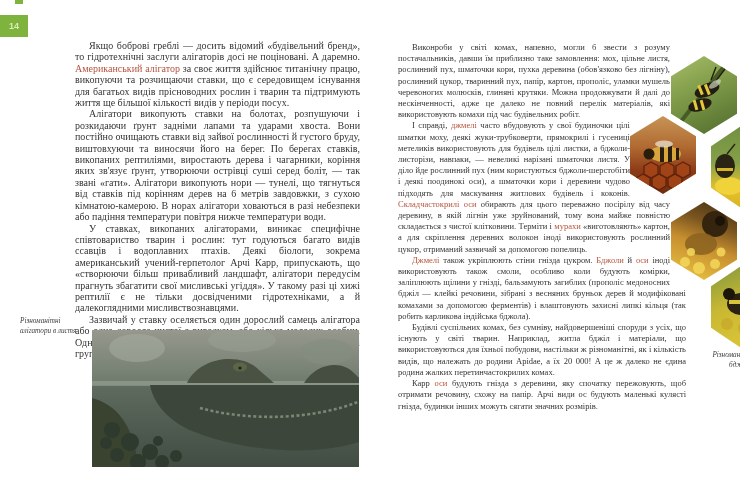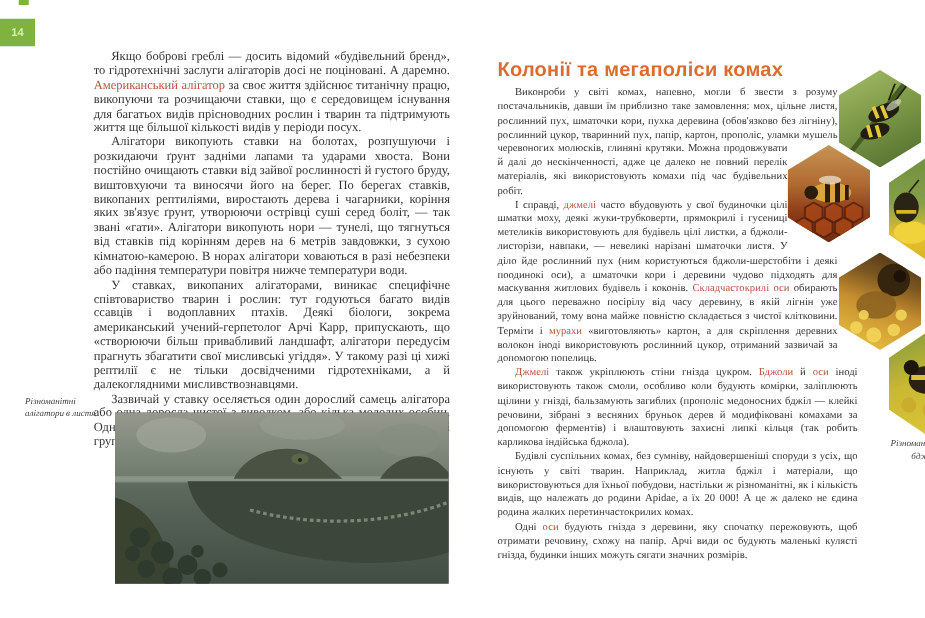--- a/index.html
+++ b/index.html
@@ -120,26 +120,25 @@
         <circle cx="66" cy="111" r="5"></circle>
         <circle cx="84" cy="126" r="6"></circle>
     </g>
   </svg>
 </div>
 
 <div class="rp-text">
   <div class="sp sp1"></div>
   <div class="sp sp2"></div>
   <div class="sp sp3"></div>
-  <h2>Колонії та мегаполіси комах</h2>
   <p><span>Виконроби у світі комах, напевно, могли б звести з розуму постачальників, давши їм приблизно таке замовлення: мох, цільне листя, рослинний пух, шматочки кори, пухка деревина (обов'язково без лігніну), рослинний цукор, тваринний пух, папір, картон, прополіс, уламки мушель черевоногих молюсків, глиняні крутяки. Можна продовжувати й далі до нескінченності, адже це далеко не повний перелік матеріалів, які використовують комахи під час будівельних робіт.</span></p>
   <p><span>І справді, </span><span class="kw">джмелі</span><span> часто вбудовують у свої будиночки цілі шматки моху, деякі жуки-трубковерти, прямокрилі і гусениці метеликів використовують для будівель цілі листки, а бджоли-листорізи, навпаки, — невеликі нарізані шматочки листя. У діло йде рослинний пух (ним користуються бджоли-шерстобіти і деякі поодинокі оси), а шматочки кори і деревини чудово підходять для маскування житлових будівель і коконів. </span><span class="kw">Складчастокрилі оси</span><span> обирають для цього переважно посірілу від часу деревину, в якій лігнін уже зруйнований, тому вона майже повністю складається з чистої клітковини. Терміти і </span><span class="kw">мурахи</span><span> «виготовляють» картон, а для скріплення деревних волокон іноді використовують рослинний цукор, отриманий зазвичай за допомогою попелиць.</span></p>
   <p><span class="kw">Джмелі</span><span> також укріплюють стіни гнізда цукром. </span><span class="kw">Бджоли</span><span> й </span><span class="kw">оси</span><span> іноді використовують також смоли, особливо коли будують комірки, заліплюють щілини у гнізді, бальзамують загиблих (прополіс медоносних бджіл — клейкі речовини, зібрані з весняних бруньок дерев й модифіковані комахами за допомогою ферментів) і влаштовують захисні липкі кільця (так робить карликова індійська бджола).</span></p>
   <p><span>Будівлі суспільних комах, без сумніву, найдовершеніші споруди з усіх, що існують у світі тварин. Наприклад, житла бджіл і матеріали, що використовуються для їхньої побудови, настільки ж різноманітні, як і кількість видів, що належать до родини Apidae, а їх 20 000! А це ж далеко не єдина родина жалких перетинчастокрилих комах.</span></p>
-  <p><span>Одні </span><span class="kw">оси</span><span> будують гнізда з деревини, яку спочатку пережовують, щоб отримати речовину, схожу на папір. Арчі види ос будують маленькі кулясті гнізда, будинки інших можуть сягати значних розмірів.</span></p>
+  <p><span>Карр </span><span class="kw">оси</span><span> будують гнізда з деревини, яку спочатку пережовують, щоб отримати речовину, схожу на папір. Арчі види ос будують маленькі кулясті гнізда, будинки інших можуть сягати значних розмірів.</span></p>
 </div>
 
 <div class="hex hex1">
   <svg width="66" height="78" viewBox="0 0 66 78">
     <line x1="8" y1="68" x2="58" y2="4" stroke="#465c24" stroke-width="4"></line>
     <line x1="44" y1="26" x2="54" y2="13" stroke="#221d10" stroke-width="1.4"></line>
     <line x1="40" y1="24" x2="45" y2="11" stroke="#221d10" stroke-width="1.4"></line>
     <ellipse cx="36" cy="34" rx="13" ry="6.5" fill="#221d10" transform="rotate(-22 36 34)"></ellipse>
     <ellipse cx="29" cy="49" rx="12" ry="6" fill="#221d10" transform="rotate(-16 29 49)"></ellipse>
     <g fill="#e3c83c">

